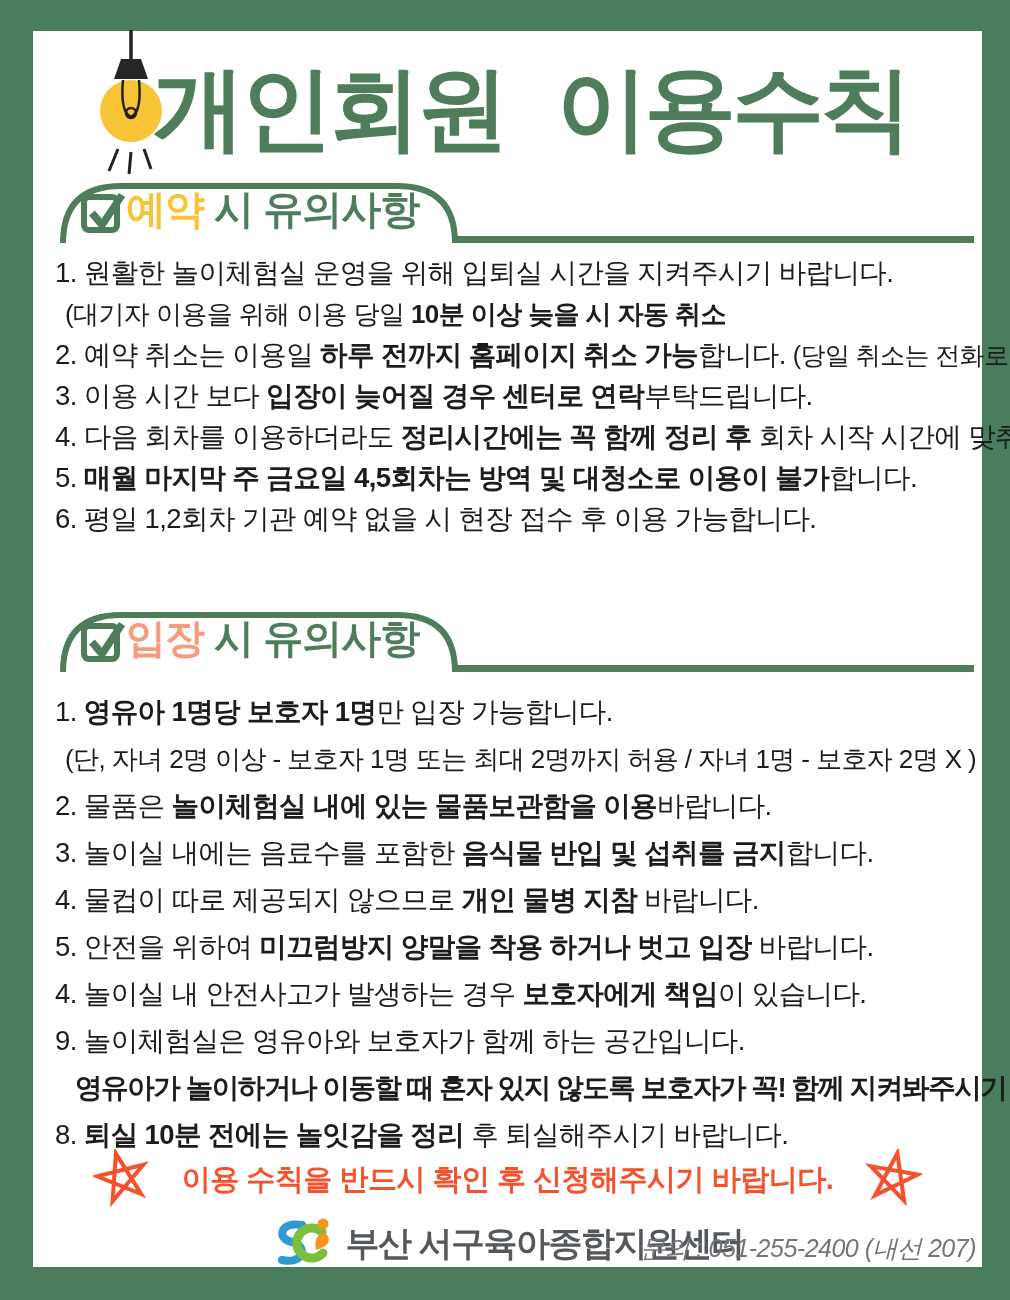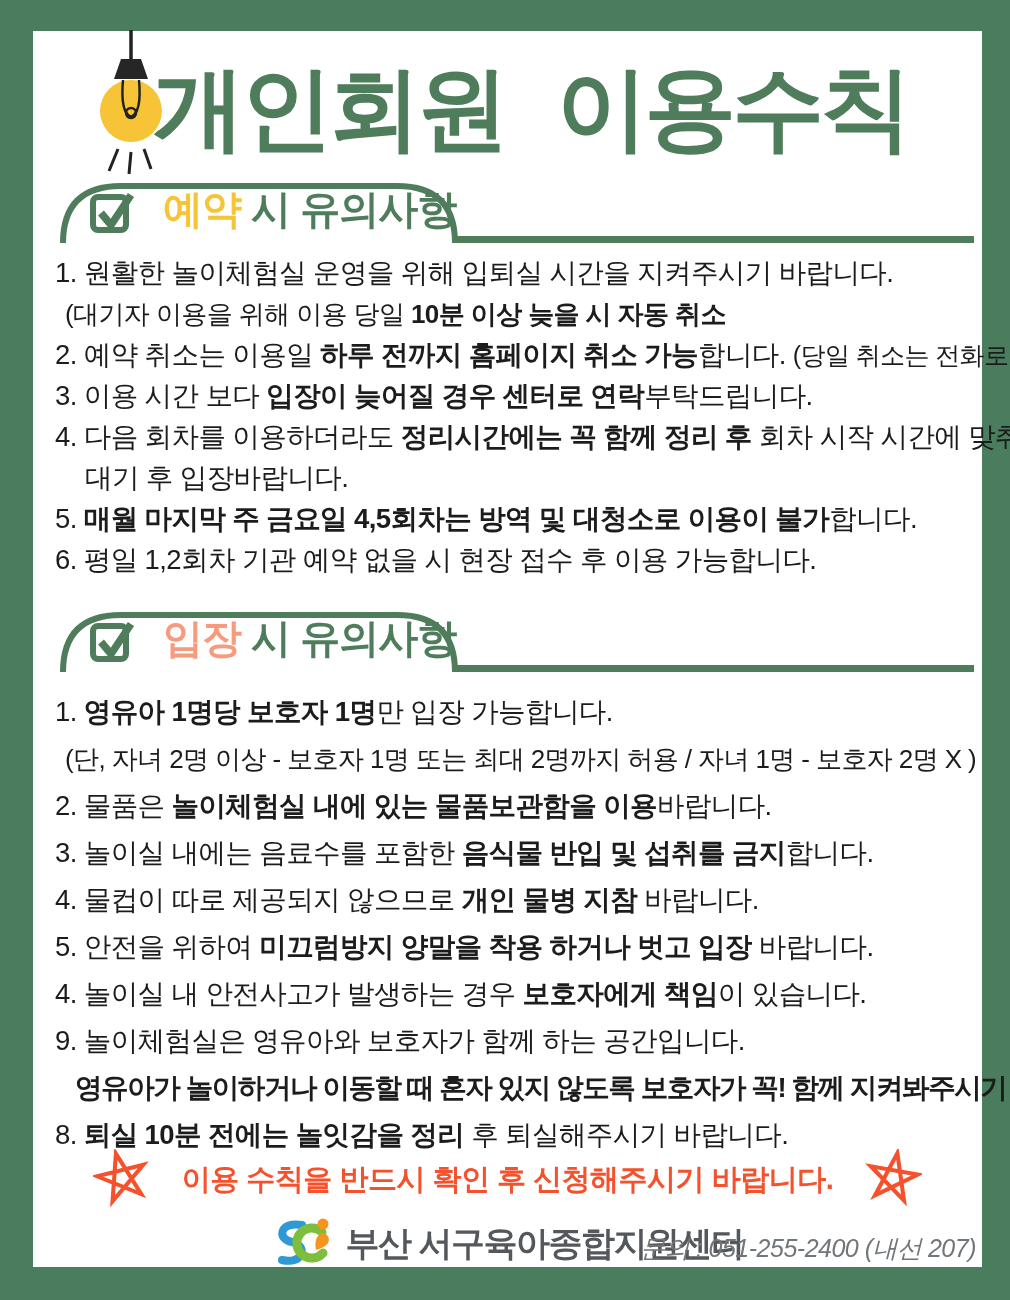--- a/index.html
+++ b/index.html
@@ -24,21 +24,21 @@
     text-align:center;white-space:nowrap;
     font-size:92px;font-weight:900;letter-spacing:-4px;
     color:var(--title-green);
     font-family:Liberation Mono, monospace;
   }
 
   
   .sec{position:absolute;left:0;width:100%;}
   .sec-header{position:relative;height:70px;width:944px;}
   .sec-header svg.pill{position:absolute;left:0;top:0;}
-  .sec-label{position:absolute;left:56px;top:6px;display:flex;align-items:center;gap:28px;}
+  .sec-label{position:absolute;left:47px;top:6px;display:flex;align-items:center;gap:0;}
   .sec-label .txt{font-size:40px;font-weight:800;letter-spacing:-1px;line-height:52px;}
   .sec-label .hl{color:var(--yellow);}
   .sec--two .sec-label .hl{color:var(--coral);}
   .sec-label .rest{color:var(--title-green);}
 
   .list{margin-top:12px;padding-left:22px;padding-right:0;color:var(--ink);}
   .sec--one .list{margin-top:12px;}
   .sec--two .list{margin-top:22px;}
   .li{font-size:27.5px;line-height:30px;letter-spacing:-0.6px;white-space:nowrap;font-weight:400;}
   .sec--one .li{margin-bottom:11px;}
@@ -100,21 +100,20 @@
             </svg>
             <span class="txt"><span class="hl">예약</span><span class="rest"> 시 유의사항</span></span>
           </div>
         </div>
         <div class="list">
           <div class="li"><span>1. 원활한 놀이체험실 운영을 위해 입퇴실 시간을 지켜주시기 바랍니다.</span></div>
           <div class="li paren"><span>(대기자 이용을 위해 이용 당일 </span><span class="b">10분 이상 늦을 시 자동 취소</span></div>
           <div class="li"><span>2. 예약 취소는 이용일 </span><span class="b">하루 전까지 홈페이지 취소 가능</span><span>합니다. </span><span class="sm">(당일 취소는 전화로 가능)</span></div>
           <div class="li"><span>3. 이용 시간 보다 </span><span class="b">입장이 늦어질 경우 센터로 연락</span><span>부탁드립니다.</span></div>
           <div class="li"><span>4. 다음 회차를 이용하더라도 </span><span class="b">정리시간에는 꼭 함께 정리 후</span><span>  회차 시작 시간에 맞춰</span></div>
-          <div class="li cont"><span>대기 후 입장바랍니다.</span></div>
           <div class="li"><span>5. </span><span class="b">매월 마지막 주 금요일 4,5회차는 방역 및 대청소로 이용이 불가</span><span>합니다.</span></div>
           <div class="li"><span>6. 평일 1,2회차 기관 예약 없을 시 현장 접수 후 이용 가능합니다.</span></div>
         </div>
       </div>
     <div class="sec sec--two" id="section-1" style="top:574px">
         <div class="sec-header">
           <svg class="pill" width="944" height="70" viewBox="0 0 944 70">
             <path d="M30 67 Q30 10 88 10 L364 10 Q422 10 422 67" fill="none" stroke="#4f7d5c" stroke-width="6"></path>
             <line x1="422" y1="63.5" x2="941" y2="63.5" stroke="#4f7d5c" stroke-width="7"></line>
           </svg>

